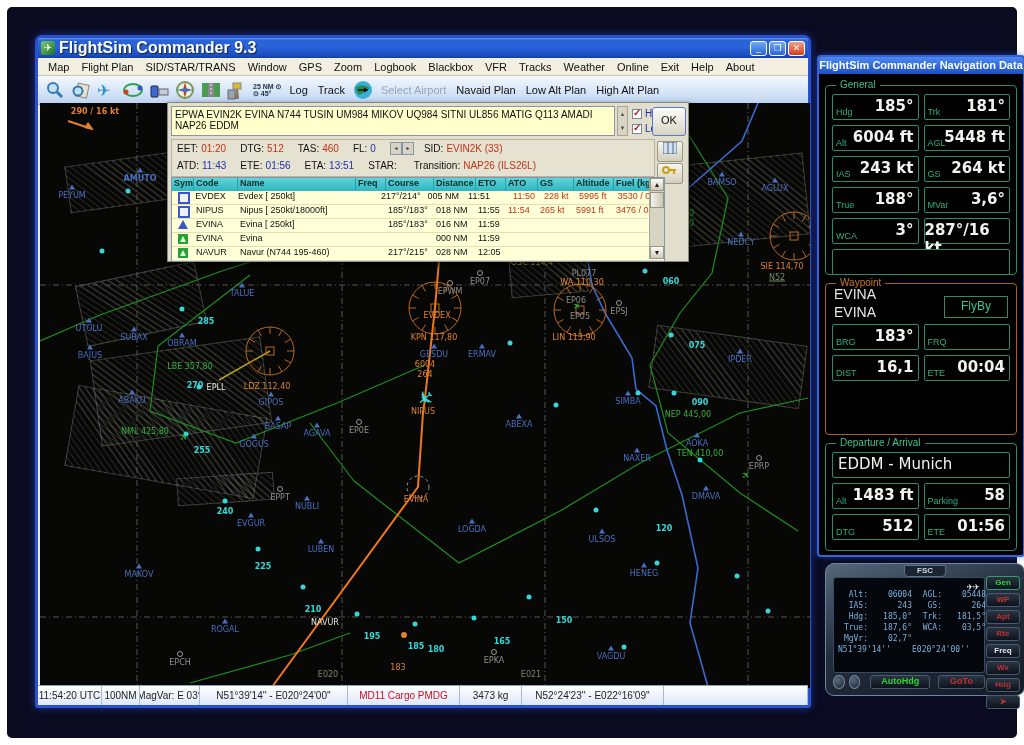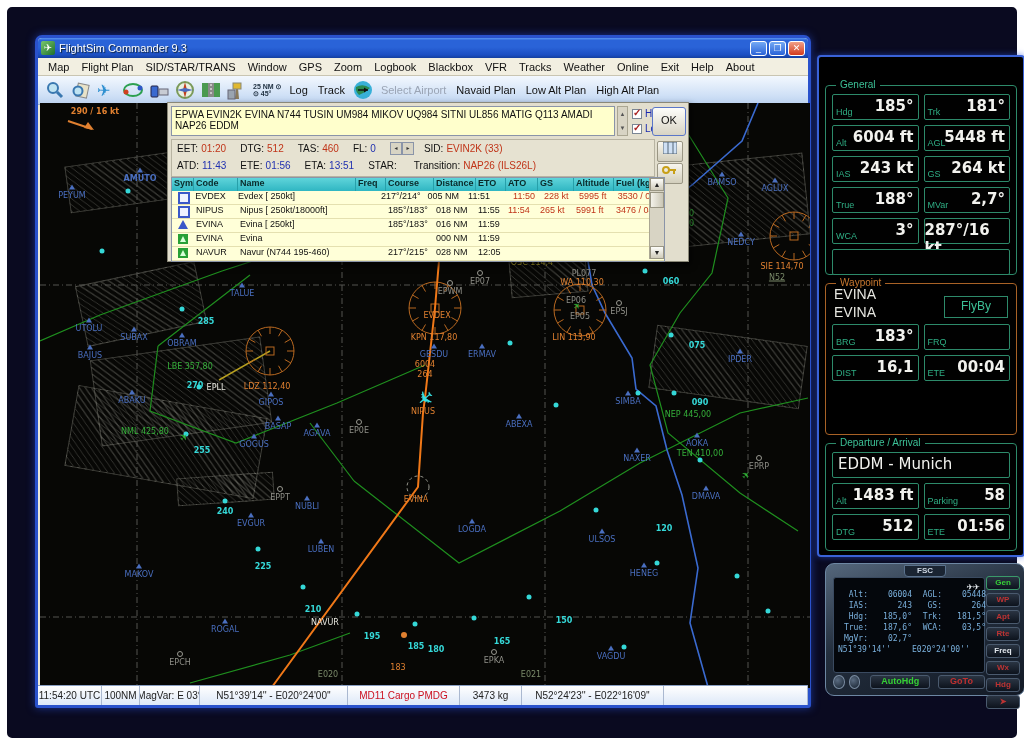--- a/index.html
+++ b/index.html
@@ -9,21 +9,21 @@
          background:#0a0a20;box-sizing:border-box;}
 
   
   .win{position:absolute;left:28px;top:28px;width:776px;height:673px;
        border:3px solid #2a52cc;border-radius:7px 7px 3px 3px;background:#ece9d8;
        box-sizing:border-box;box-shadow:0 0 8px rgba(40,80,220,.6);}
   .titlebar{height:20px;background:linear-gradient(180deg,#5a95ef 0%,#2a63d8 12%,#2a63d8 45%,#1b4ec2 85%,#143f9e 100%);
             display:flex;align-items:center;padding:0 3px;border-radius:4px 4px 0 0;}
   .t-icon{width:14px;height:14px;font-size:10px;line-height:14px;text-align:center;color:#fff;
           background:linear-gradient(135deg,#79c76d,#1e6f2c);border-radius:2px;margin-right:4px;}
-  .t-text{color:#fff;font-weight:normal;font-size:11px;text-shadow:1px 1px 1px #123;flex:1;}
+  .t-text{color:#fff;font-weight:bold;font-size:16px;text-shadow:1px 1px 1px #123;flex:1;}
   .t-btn{width:17px;height:15px;margin-left:2px;border-radius:3px;border:1px solid #fff;
          color:#fff;font-size:9px;line-height:13px;text-align:center;
          background:linear-gradient(180deg,#74a9f4,#2a63d8);box-sizing:border-box;}
   .t-btn.close{background:linear-gradient(180deg,#f0a088,#d33b1d);}
   .menubar{height:17px;background:#f2efe1;border-bottom:1px solid #c9c5b2;display:flex;
            align-items:center;padding-left:4px;}
   .menu-item{font-size:11px;color:#111;padding:0 6px;}
   .toolbar{height:28px;background:linear-gradient(180deg,#f3f8fe,#cfe0f6 70%,#bcd2ef);
            display:flex;align-items:center;padding-left:4px;border-bottom:1px solid #9ab0cf;}
   .tb-ico{width:24px;height:22px;margin:0 1px;display:flex;align-items:center;justify-content:center;}
@@ -641,20 +641,21 @@
         </div>
       <div class="fp-scroll">
         <div class="sc-btn">▲</div>
         <div class="sc-thumb"></div>
         <div class="sc-btn dn">▼</div>
       </div>
     </div>
   </div>
 
   <div class="navpanel">
+    <div class="np-title">FlightSim Commander Navigation Data</div>
     <div class="group" style="top:28px;height:188px;">
       <span class="legend">General</span>
       <div class="kv-grid" id="gen-grid">
           <div class="nv-box">
             <span class="l">Hdg</span>
             <span class="v">185°</span>
           </div>
           <div class="nv-box">
             <span class="l">Trk</span>
             <span class="v">181°</span>
@@ -674,21 +675,21 @@
           <div class="nv-box">
             <span class="l">GS</span>
             <span class="v">264 kt</span>
           </div>
           <div class="nv-box">
             <span class="l">True</span>
             <span class="v">188°</span>
           </div>
           <div class="nv-box">
             <span class="l">MVar</span>
-            <span class="v">2,7°</span>
+            <span class="v">3,6°</span>
           </div>
           <div class="nv-box">
             <span class="l">WCA</span>
             <span class="v">3°</span>
           </div>
           <div class="nv-box">
             <span class="v">287°/16 kt</span>
           </div>
           <div class="nv-box nv-wide">
             <span class="v"></span>

